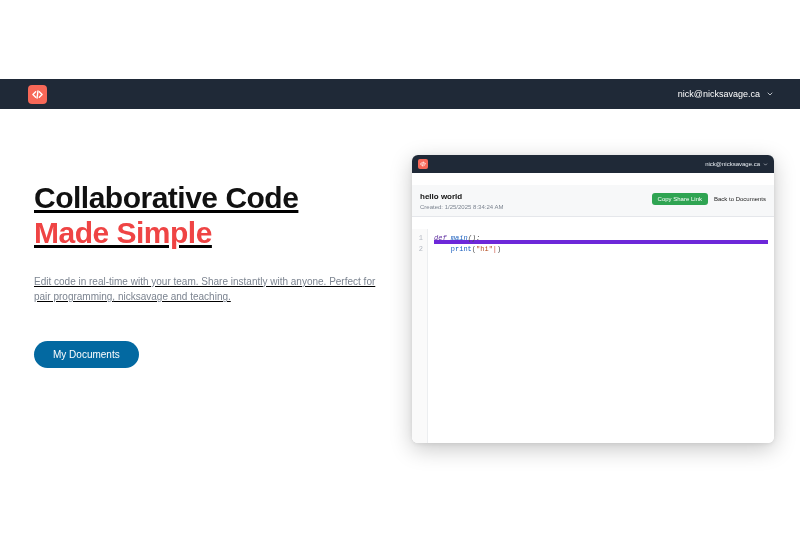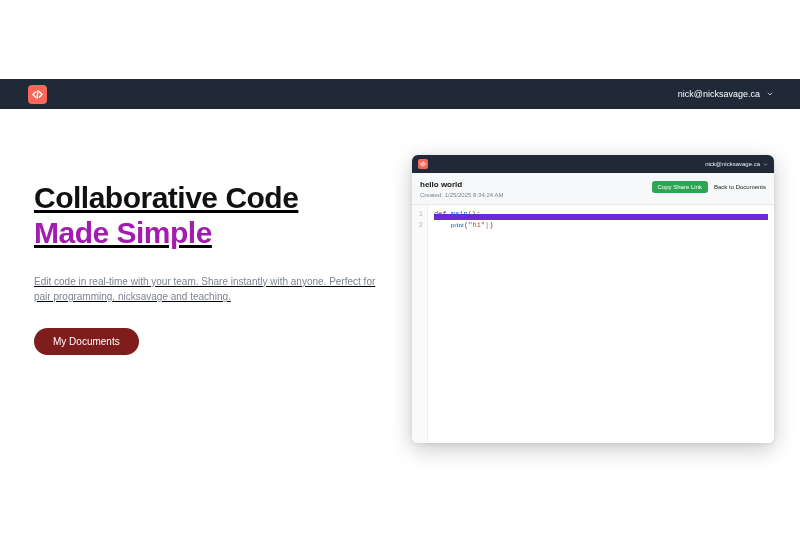--- a/index.html
+++ b/index.html
@@ -53,35 +53,35 @@
     width: 360px;
     text-decoration: underline;
   }
   .hero-title {
     font-size: 30px;
     font-weight: 700;
     line-height: 1.18;
     letter-spacing: -0.5px;
     color: #111111;
   }
-  .hero-title .accent { color: #a21caf; display:block; }
+  .hero-title .accent { color: #ef4444; display:block; }
   .hero-sub {
     margin-top: 23px;
     font-size: 10px;
     line-height: 1.55;
     color: #7c8490;
     max-width: 350px;
   }
   .cta-btn {
-    margin-top: 23px;
+    margin-top: 36px;
     display: inline-flex;
     align-items: center;
     justify-content: center;
     padding: 8px 19px;
-    background: #7f1d1d;
+    background: #0369a1;
     color: #ffffff;
     font-size: 10px;
     font-weight: 500;
     border: none;
     border-radius: 999px;
     cursor: pointer;
   }
 
   
   .preview {
@@ -89,20 +89,21 @@
     top: 155px;
     left: 412px;
     width: 362px;
     height: 288px;
     background: #ffffff;
     border-radius: 6px;
     box-shadow: 0 6px 22px rgba(0,0,0,0.22), 0 1px 4px rgba(0,0,0,0.08);
     overflow: hidden;
     display: flex;
     flex-direction: column;
+    gap: 12px;
   }
   .preview-nav {
     height: 18px;
     background: #1f2937;
     display: flex;
     align-items: center;
     justify-content: space-between;
     padding: 0 6px;
   }
   .preview-logo {
@@ -164,26 +165,26 @@
     text-align:right;
     color:#b4b9c2;
   }
   .gutter div { padding-right:4px; height:10.5px; }
   .code-area {
     flex:1;
     padding:4px 6px;
     position:relative;
   }
   .line { height:10.5px; white-space:pre; }
-  .line1 { border-bottom:6px solid #6d28d9; }
+  .line1 { border-bottom:4px solid #6d28d9;font-style:italic; }
   .kw { color:#5f2fa0; }
   .fn { color:#1a5fbf; }
   .par{ color:#4a4a4a; }
   .str{ color:#b44b1f; }
-  .pr { color:#1a5fbf;font-family:Liberation Serif, serif; }
+  .pr { color:#1a5fbf; }
   .caret { color:#c94f3d; }
 </style>
 </head>
 <body>
 <div class="page">
 
   <div class="navbar">
     <div class="logo">
       <svg viewBox="0 0 24 24">
         <path d="M8 6 L2 12 L8 18" stroke="#fff" stroke-width="3" fill="none" stroke-linecap="round" stroke-linejoin="round"></path>

